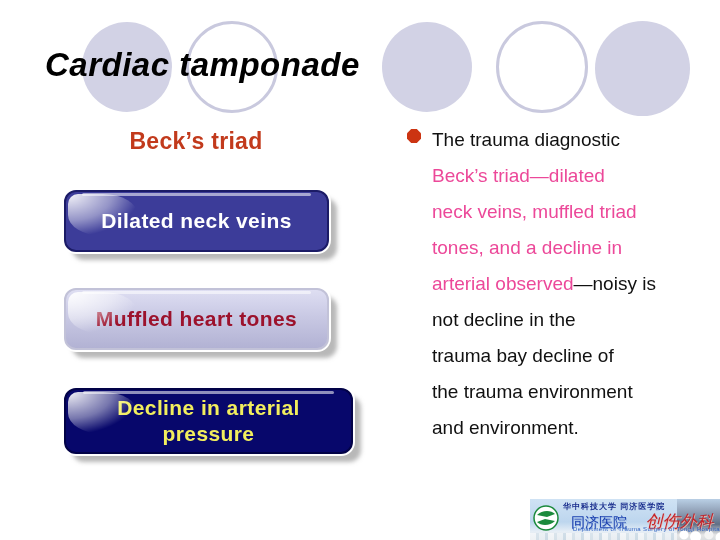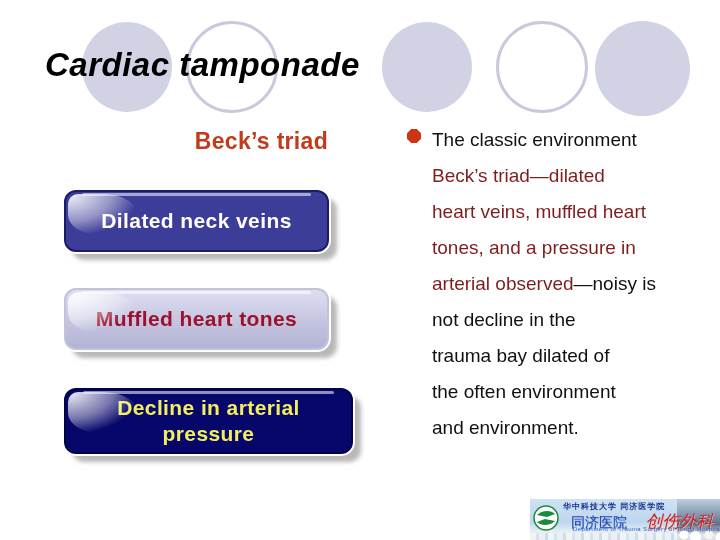--- a/index.html
+++ b/index.html
@@ -18,21 +18,21 @@
   .c5{left:595px;top:21px;width:95px;height:95px;}
 
   .slide-title{
     position:absolute;left:45px;top:46px;margin:0;
     font-size:33px;font-weight:bold;font-style:italic;color:#000;
     letter-spacing:0.5px;white-space:nowrap;z-index:3;
   }
 
   .left-col{position:absolute;left:64px;top:128px;width:264px;z-index:3;}
   .becks-heading{
-    margin:0;text-align:right;font-size:23px;font-weight:bold;
+    margin:0;text-align:center;font-size:23px;font-weight:bold;
     color:#c23a1c;letter-spacing:0.3px;
   }
 
   .pbox{
     position:absolute;left:0;width:261px;height:58px;
     border-radius:12px;display:flex;align-items:center;justify-content:center;
     text-align:center;font-weight:bold;font-size:21px;letter-spacing:0.4px;
     box-shadow:0 0 0 2px #ffffff, 8px 8px 4px rgba(125,125,125,0.55);
     overflow:hidden;
   }
@@ -58,21 +58,21 @@
     color:#f2ee5d;line-height:1.25;padding:0 12px;
   }
 
   .bullet-block{position:absolute;left:407px;top:122px;z-index:3;}
   .bullet-octagon{
     position:absolute;left:0;top:7px;width:14px;height:14px;background:#cc3412;
     clip-path:polygon(30% 0,70% 0,100% 30%,100% 70%,70% 100%,30% 100%,0 70%,0 30%);
   }
   .bullet-text{position:absolute;left:25px;top:0;width:290px;font-size:19px;color:#111;}
   .bullet-text .line{height:36px;line-height:36px;white-space:nowrap;}
-  .seg-red{color:#7f1d1d;}
+  .seg-red{color:#ec4899;}
   .seg-black{color:#111;}
 
   
   .banner{
     position:absolute;left:530px;top:499px;width:215px;height:46px;
     background:linear-gradient(180deg,#cfe2f4 0%,#bdd6ee 50%,#e8eff6 72%,#aab9c0 92%,#97a28e 100%);
     overflow:hidden;z-index:3;
   }
   .banner-buildings{
     position:absolute;left:0;bottom:3px;width:150px;height:9px;opacity:0.9;
@@ -134,28 +134,28 @@
     </div>
 
     <div class="pbox box-navy">
       <span>Decline in arterial pressure</span>
     </div>
   </div>
 
   <div class="bullet-block">
     <span class="bullet-octagon"></span>
     <div class="bullet-text">
-      <div class="line"><span class="seg-black">The classic environment</span></div>
+      <div class="line"><span class="seg-black">The trauma diagnostic</span></div>
       <div class="line"><span class="seg-red">Beck’s triad—dilated</span></div>
-      <div class="line"><span class="seg-red">heart veins, muffled heart</span></div>
-      <div class="line"><span class="seg-red">tones, and a pressure in</span></div>
+      <div class="line"><span class="seg-red">neck veins, muffled triad</span></div>
+      <div class="line"><span class="seg-red">tones, and a decline in</span></div>
       <div class="line"><span class="seg-red">arterial observed</span><span class="seg-black">—noisy is</span></div>
       <div class="line"><span class="seg-black">not decline in the</span></div>
-      <div class="line"><span class="seg-black">trauma bay dilated of</span></div>
-      <div class="line"><span class="seg-black">the often environment</span></div>
+      <div class="line"><span class="seg-black">trauma bay decline of</span></div>
+      <div class="line"><span class="seg-black">the trauma environment</span></div>
       <div class="line"><span class="seg-black">and environment.</span></div>
     </div>
   </div>
 
   <div class="banner">
     <span class="banner-buildings"></span>
     <span class="banner-photo"></span>
     <span class="banner-seal"></span>
     <svg class="tongji-logo" viewBox="0 0 26 26">
       <circle cx="13" cy="13" r="12" fill="#ffffff" stroke="#1b8a3c" stroke-width="1.5"></circle>

